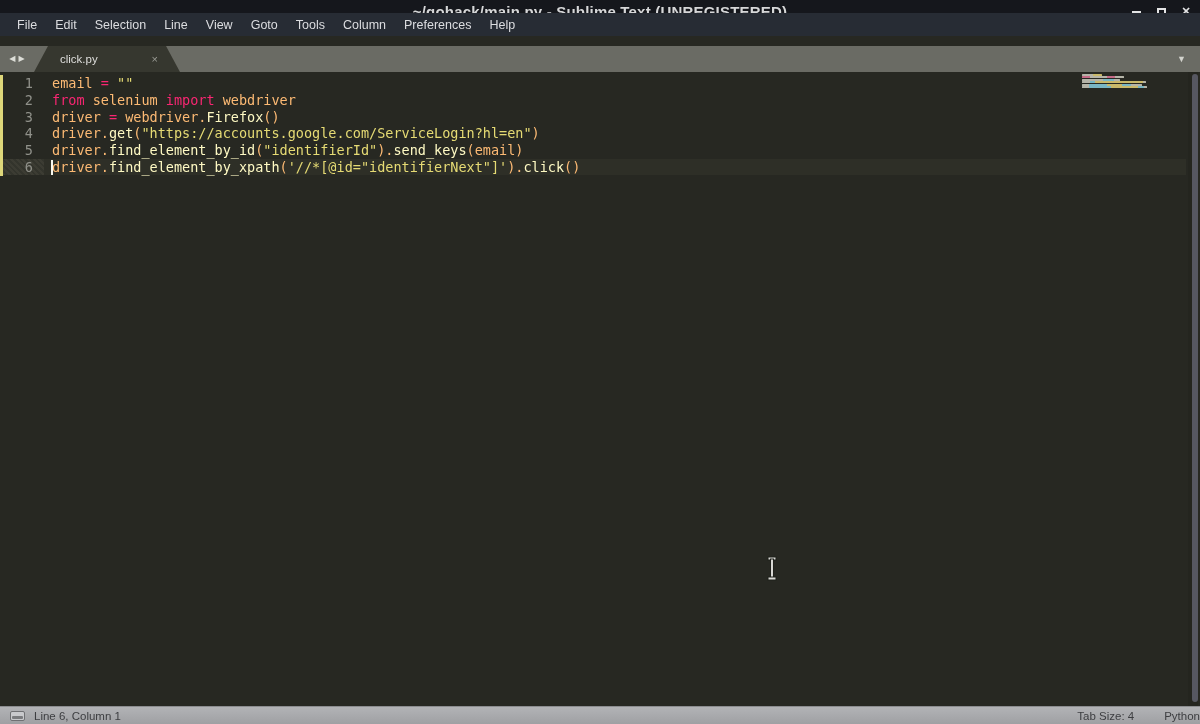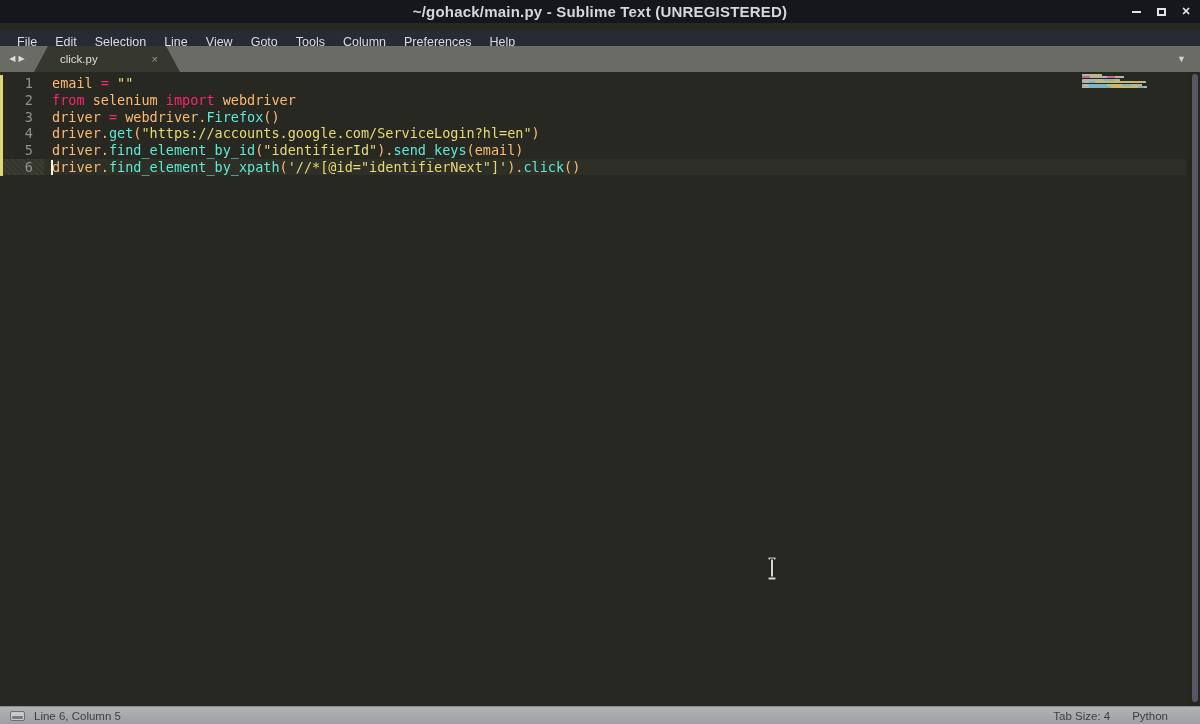--- a/index.html
+++ b/index.html
@@ -10,21 +10,21 @@
   .titlebar { position:absolute; left:0; top:0; width:1200px; height:23px;
     background:#15171c; display:flex; align-items:center; justify-content:center; }
   .titlebar .title { color:#d6d7d8; font-size:15px; font-weight:700; letter-spacing:.2px; }
   .win-controls { position:absolute; right:6px; top:0; height:23px; display:flex; align-items:center; gap:9px; }
   .win-btn { width:16px; height:16px; display:flex; align-items:center; justify-content:center; cursor:default; }
   .glyph-min { width:9px; height:2px; background:#e3e4e5; }
   .glyph-max { width:9px; height:8px; border:2px solid #e3e4e5; }
   .glyph-close { color:#e3e4e5; font-size:11px; font-weight:700; line-height:1; }
 
   
-  .menubar { position:absolute; left:0; top:30px; width:1200px; height:23px;
+  .menubar { position:absolute; left:0; top:13px; width:1200px; height:23px;
     background:#272c34; display:flex; align-items:center; padding-left:8px; }
   .menu-item { color:#dcdde0; font-size:12.5px; padding:0 9px; height:23px; display:flex; align-items:center; cursor:default; }
 
   
   .tabbar { position:absolute; left:0; top:46px; width:1200px; height:26px; background:#6a6b64; display:flex; align-items:stretch; }
   .tab-scrollers { width:34px; display:flex; align-items:center; justify-content:center; gap:3px; }
   .tab-arrow { color:#dcddd7; font-size:8px; line-height:1; }
   .tab { position:relative; width:146px; height:26px; background:#36372f;
     clip-path:polygon(14px 0, calc(100% - 14px) 0, 100% 100%, 0 100%);
     display:flex; align-items:center; }
@@ -40,42 +40,42 @@
   .cur-line-gutter { position:absolute; left:2.5px; top:86.5px; width:41px; height:16.8px;
     background:repeating-linear-gradient(45deg,#3c3c33 0 2px,#33342c 2px 4px); }
   .code-area { position:absolute; left:0; top:3px; font-family:"DejaVu Sans Mono", monospace; font-size:13.5px; line-height:16.8px; display:flex; }
   .gutter { width:33px; text-align:right; color:#90918a; }
   .gutter div { height:16.8px; }
   .code { padding-left:19px; white-space:pre; }
   .code div { height:16.8px; }
   .tk-w { color:#fdba74; }
   .tk-p { color:#f92672; }
   .tk-y { color:#e6db74; }
-  .tk-b { color:#5eead4; }
+  .tk-b { color:#fef9c3; }
   .caret { position:absolute; left:51px; top:87.5px; width:1.5px; height:15px; background:#f8f8f0; }
 
   
   .minimap { position:absolute; left:1082px; top:2px; width:66px; height:15px; }
   .minimap .row { height:1.6px; margin-bottom:0.9px; border-radius:0.5px; }
 
   
   .vscroll-track { position:absolute; right:2px; top:0; width:10px; height:634px; background:#24251f; }
   .vscroll-thumb { position:absolute; right:2px; top:2px; width:6px; height:628px; background:#565761; border-radius:3px; }
 
   
   .mouse-ibeam { position:absolute; left:766px; top:484px; width:12px; height:25px; }
 
   
   .statusbar { position:absolute; left:0; top:706px; width:1200px; height:18px;
     background:linear-gradient(#b2b3b6,#9fa0a3); border-top:1px solid #8c8d90;
     display:flex; align-items:center; font-size:11.5px; color:#3d3e41; }
   .sb-left { display:flex; align-items:center; gap:9px; padding-left:10px; flex:1; }
   .sb-panel-icon { width:15px; height:10px; border:1px solid #6f7073; border-radius:2px; background:#c8c9cc; position:relative; }
   .sb-panel-icon::after { content:""; position:absolute; left:1px; right:1px; bottom:1px; height:3px; background:#7a7b7e; border-radius:1px; }
-  .sb-right { display:flex; align-items:center; gap:22px; padding-right:32px; }
+  .sb-right { display:flex; align-items:center; gap:30px; }
 </style>
 </head>
 <body>
 
 <div class="titlebar">
   <span class="title">~/gohack/main.py - Sublime Text (UNREGISTERED)</span>
   <div class="win-controls">
     <div class="win-btn">
         <span class="glyph-min"></span>
       </div>
@@ -151,19 +151,19 @@
       <rect x="2" y="1" width="8" height="3"></rect>
       <rect x="4.5" y="3" width="3" height="19"></rect>
       <rect x="2" y="21" width="8" height="3"></rect>
     </g>
   </svg>
 </div>
 
 <div class="statusbar">
   <div class="sb-left">
     <span class="sb-panel-icon"></span>
-    <span>Line 6, Column 5</span>
+    <span>Line 6, Column 1</span>
   </div>
   <div class="sb-right">
     <span>Tab Size: 4</span>
     <span>Python</span>
   </div>
 </div>
 
 </body></html>

